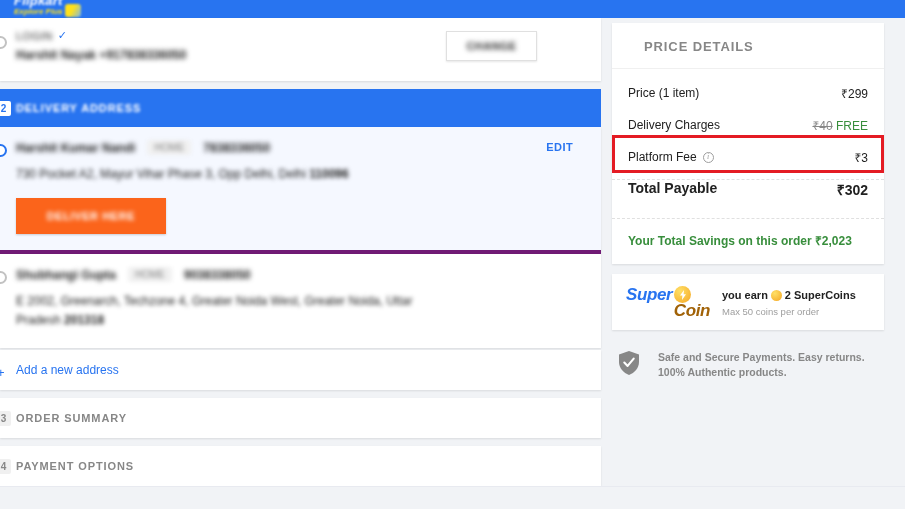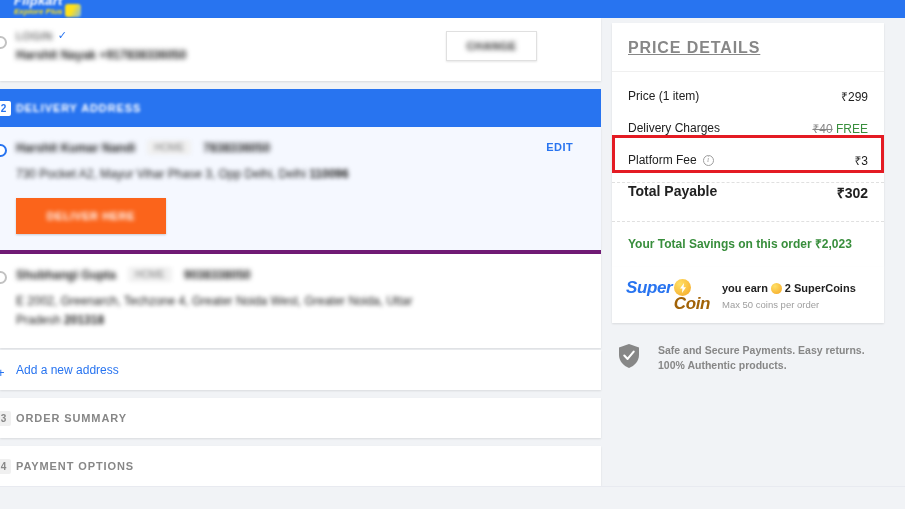--- a/index.html
+++ b/index.html
@@ -137,22 +137,22 @@
     font-size: 10px; font-weight: 700; display: flex;
     align-items: center; justify-content: center; border-radius: 2px;
   }
   .collapsed-label {
     font-size: 11px; font-weight: 700; letter-spacing: .9px; color: #878787;
   }
 
   
   .price-card { background: #fff; box-shadow: 0 1px 2px rgba(0,0,0,.10); }
   .price-title {
-    font-size: 16px; font-weight: 700; letter-spacing: .9px; color: #878787;
-    padding: 16px 16px 14px 16px; border-bottom: 1px solid #f0f0f0; text-decoration: underline;
+    font-size: 13px; font-weight: 700; letter-spacing: .9px; color: #878787;
+    padding: 16px 16px 14px 32px; border-bottom: 1px solid #f0f0f0;
   }
   .price-row {
     display: flex; justify-content: space-between; align-items: center;
     padding: 0 16px; height: 32px; font-size: 12px; color: #212121;
   }
   .price-row.first { margin-top: 8px; }
   .price-label { display: flex; align-items: center; gap: 6px; }
   .info-icon {
     width: 11px; height: 11px; border: 1px solid #9e9e9e; border-radius: 50%;
     font-size: 8px; color: #9e9e9e; display: inline-flex;
@@ -173,21 +173,21 @@
   }
 
   
   .redbox {
     position: absolute; left: 0px; top: 112px; width: 272px; height: 38px;
     border: 3px solid #e41b23; pointer-events: none; z-index: 5;
   }
 
   
   .coin-card {
-    background: #fff; box-shadow: 0 1px 2px rgba(0,0,0,.10);
+    margin-top: 10px; background: #fff; box-shadow: 0 1px 2px rgba(0,0,0,.10);
     display: flex; align-items: center; padding: 12px 10px 12px 14px; gap: 12px;
   }
   .coin-logo { width: 84px; flex: none; }
   .coin-logo-row { display: flex; align-items: center; }
   .coin-super {
     font-size: 17px; font-weight: 700; font-style: italic; color: #2874f0;
     letter-spacing: -.4px; line-height: 15px;
   }
   .coin-coin {
     font-size: 17px; font-weight: 700; font-style: italic; color: #a16207;

